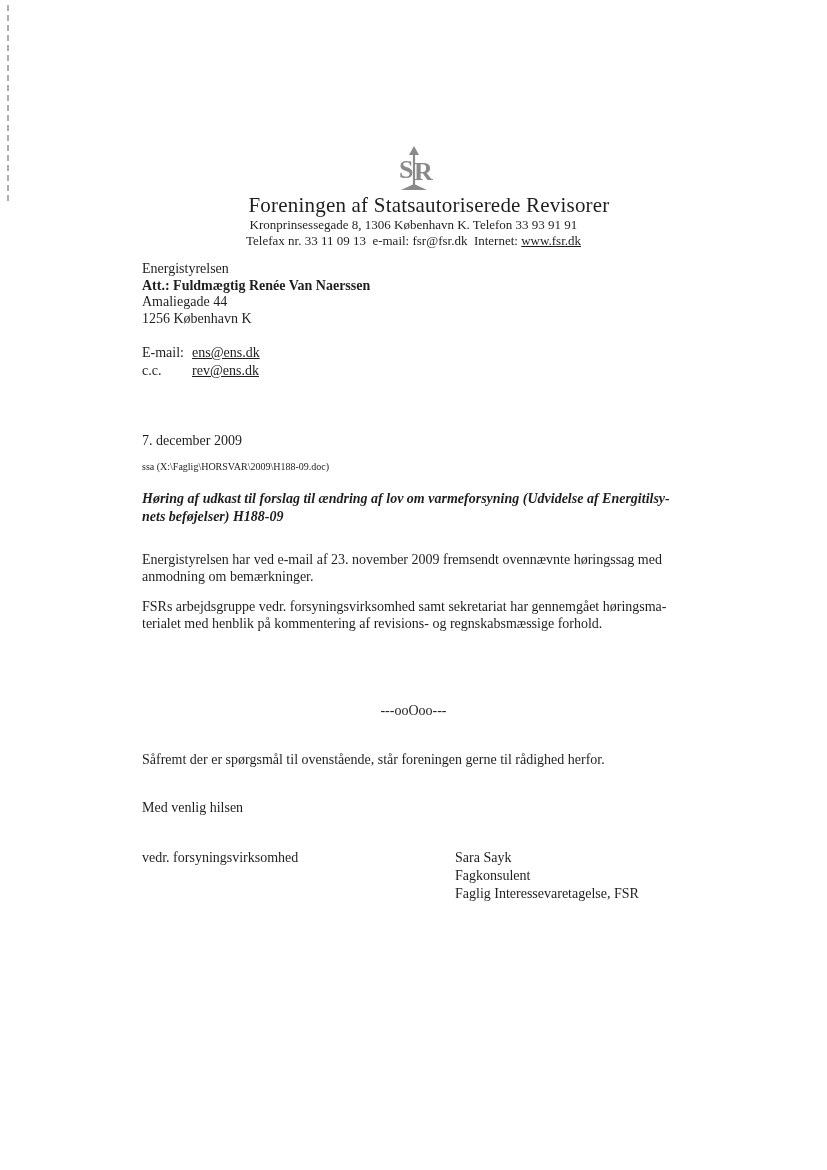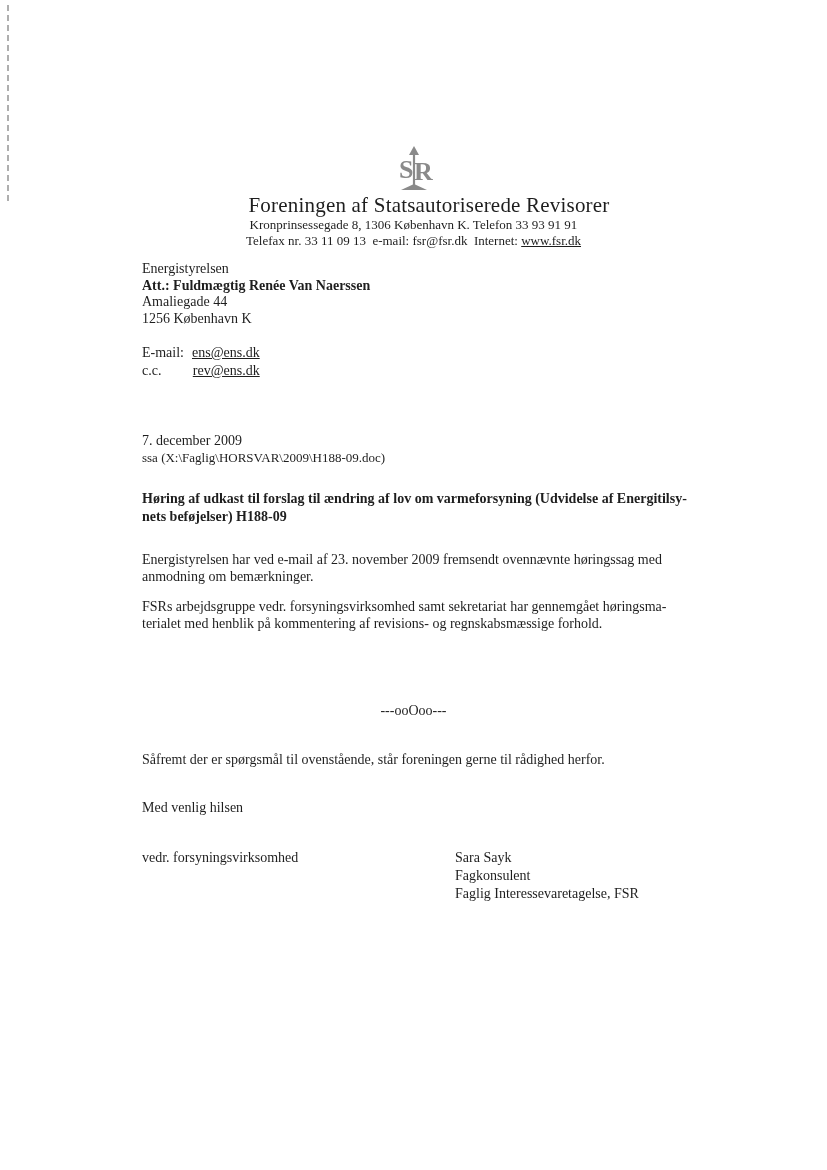--- a/index.html
+++ b/index.html
@@ -59,32 +59,33 @@
   .block {
     position: absolute;
     left: 142px;
     font-size: 14px;
     line-height: 16.5px;
   }
   .line { white-space: pre; }
   .bold { font-weight: bold; }
   .recipient { top: 261px; }
   .contact-block { top: 344px; line-height: 18px; }
-  .contact-row { display: flex; justify-content: space-between; }
+  .contact-row { display: flex; }
   .contact-label { width: 50px; flex: 0 0 50px; }
   .date-block { top: 433px; }
   .file-ref {
-    font-size: 13px;
+    font-size: 10px;
     line-height: 13px;
-    margin-top: 1px;
+    margin-top: 10px;
   }
   .subject {
     top: 490px;
     font-weight: bold;
     line-height: 17.5px;
+    font-style: italic;
   }
   .para { line-height: 17px; }
   .para1 { top: 551px; }
   .para2 { top: 598px; }
   .para3 { top: 645px; }
   .separator {
     position: absolute;
     top: 703px;
     left: 0;
     width: 827px;

